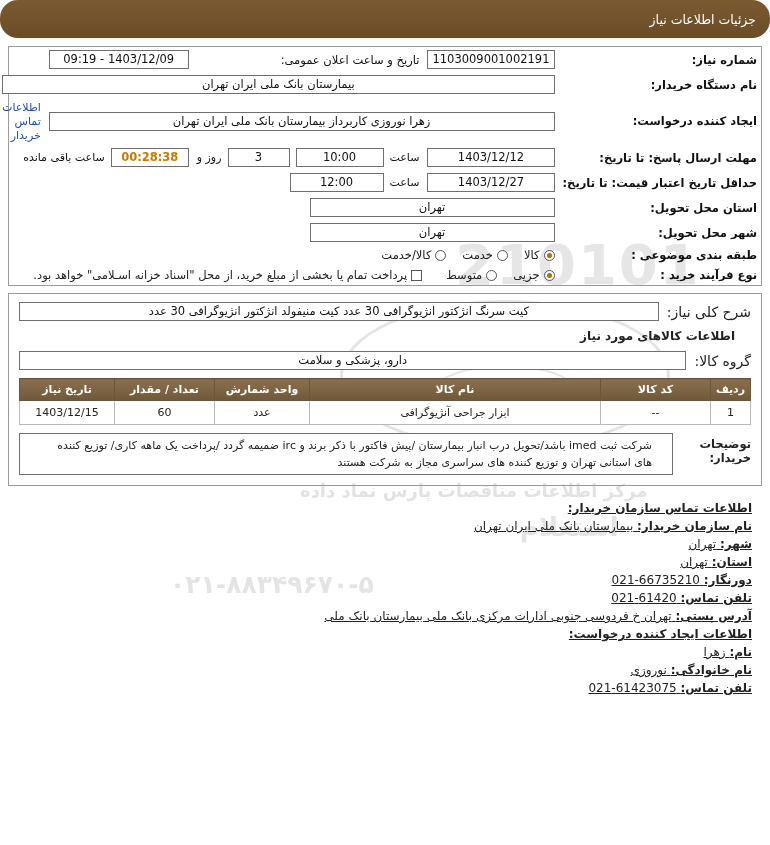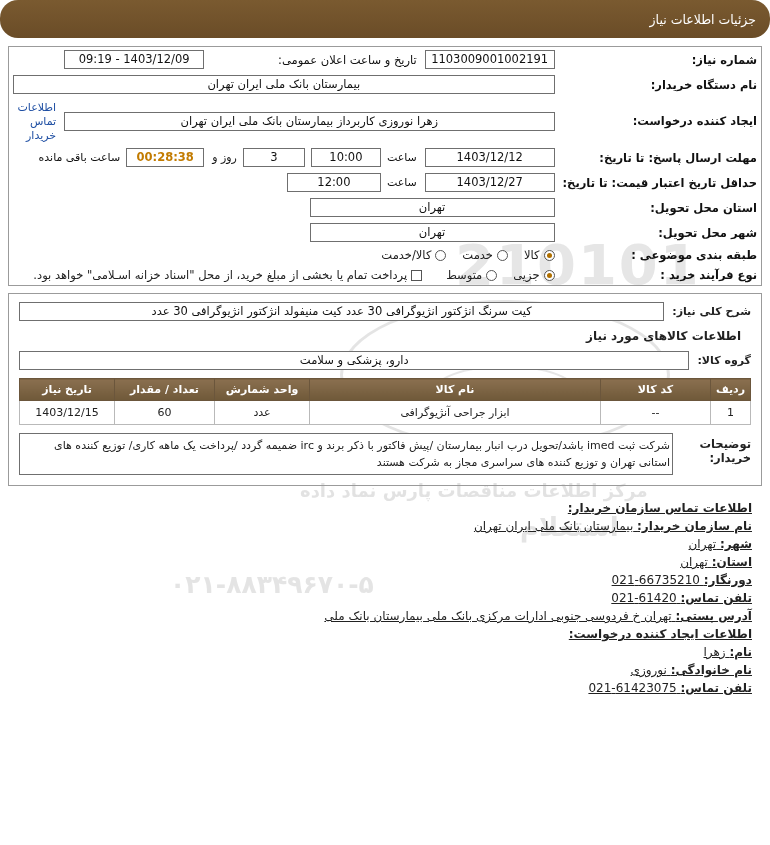--- a/index.html
+++ b/index.html
@@ -108,24 +108,24 @@
   .dot.on::after {
     content:""; position:absolute; inset: 2px; border-radius:50%; background:#b07000;
   }
   .chk {
     width: 11px; height: 11px; border: 1px solid #555; background:#fff; display:inline-block;
   }
 
   
   .sec2 { padding: 8px 10px 10px 10px; }
   .row-inline { display:flex; align-items:center; gap: 8px; margin-bottom: 8px; }
-  .row-inline .lab { font-weight: bold; font-size: 11px; white-space: nowrap; }
+  .row-inline .lab { font-weight: normal; font-size: 14px; white-space: nowrap; }
   .row-inline .grow { flex: 1; }
 
-  .subhead { font-weight: bold; font-size: 12px; margin: 6px 10px 8px 0; text-align: right; }
+  .subhead { font-weight: bold; font-size: 12px; margin: 6px 16px 8px 0; text-align: right; }
 
   
   table.goods {
     width: 100%;
     border-collapse: collapse;
     margin-top: 2px;
     background:#fff;
   }
   table.goods th {
     background: #7a6246;
@@ -153,21 +153,21 @@
     align-items: stretch;
   }
   .notes .nlabel { font-weight: bold; font-size: 11.5px; width: 72px; text-align: right; padding-top: 4px; }
   .notes .nbox {
     flex: 1;
     border: 1px solid #6f6f6f;
     background:#fff;
     min-height: 38px;
     font-size: 11px;
     line-height: 17px;
-    padding: 3px 2px;
+    padding: 3px 20px;
     text-align: right;
   }
 
   
   .contact {
     padding: 6px 10px 10px 10px;
     font-size: 12px;
     line-height: 18px;
     text-align: right;
     text-decoration: underline;
@@ -230,21 +230,21 @@
         </tr>
 
         <tr>
           <td class="lbl lbl-bold">مهلت ارسال پاسخ: تا تاریخ:</td>
           <td>
             <div class="fld">1403/12/12</div>
           </td>
           <td>
             <div style="display:flex;align-items:center;gap:6px;justify-content:flex-start;">
               <span class="lbl">ساعت</span>
-              <div class="fld" style="width:70px">10:00</div>
+              <div class="fld" style="width:88px">10:00</div>
               <div class="fld" style="width:62px">3</div>
               <span class="lbl">روز و</span>
             </div>
           </td>
           <td colspan="2">
             <div style="display:flex;align-items:center;gap:6px;justify-content:flex-start;">
               <div class="fld counter" style="width:78px">00:28:38</div>
               <span class="lbl">ساعت باقی مانده</span>
             </div>
           </td>

